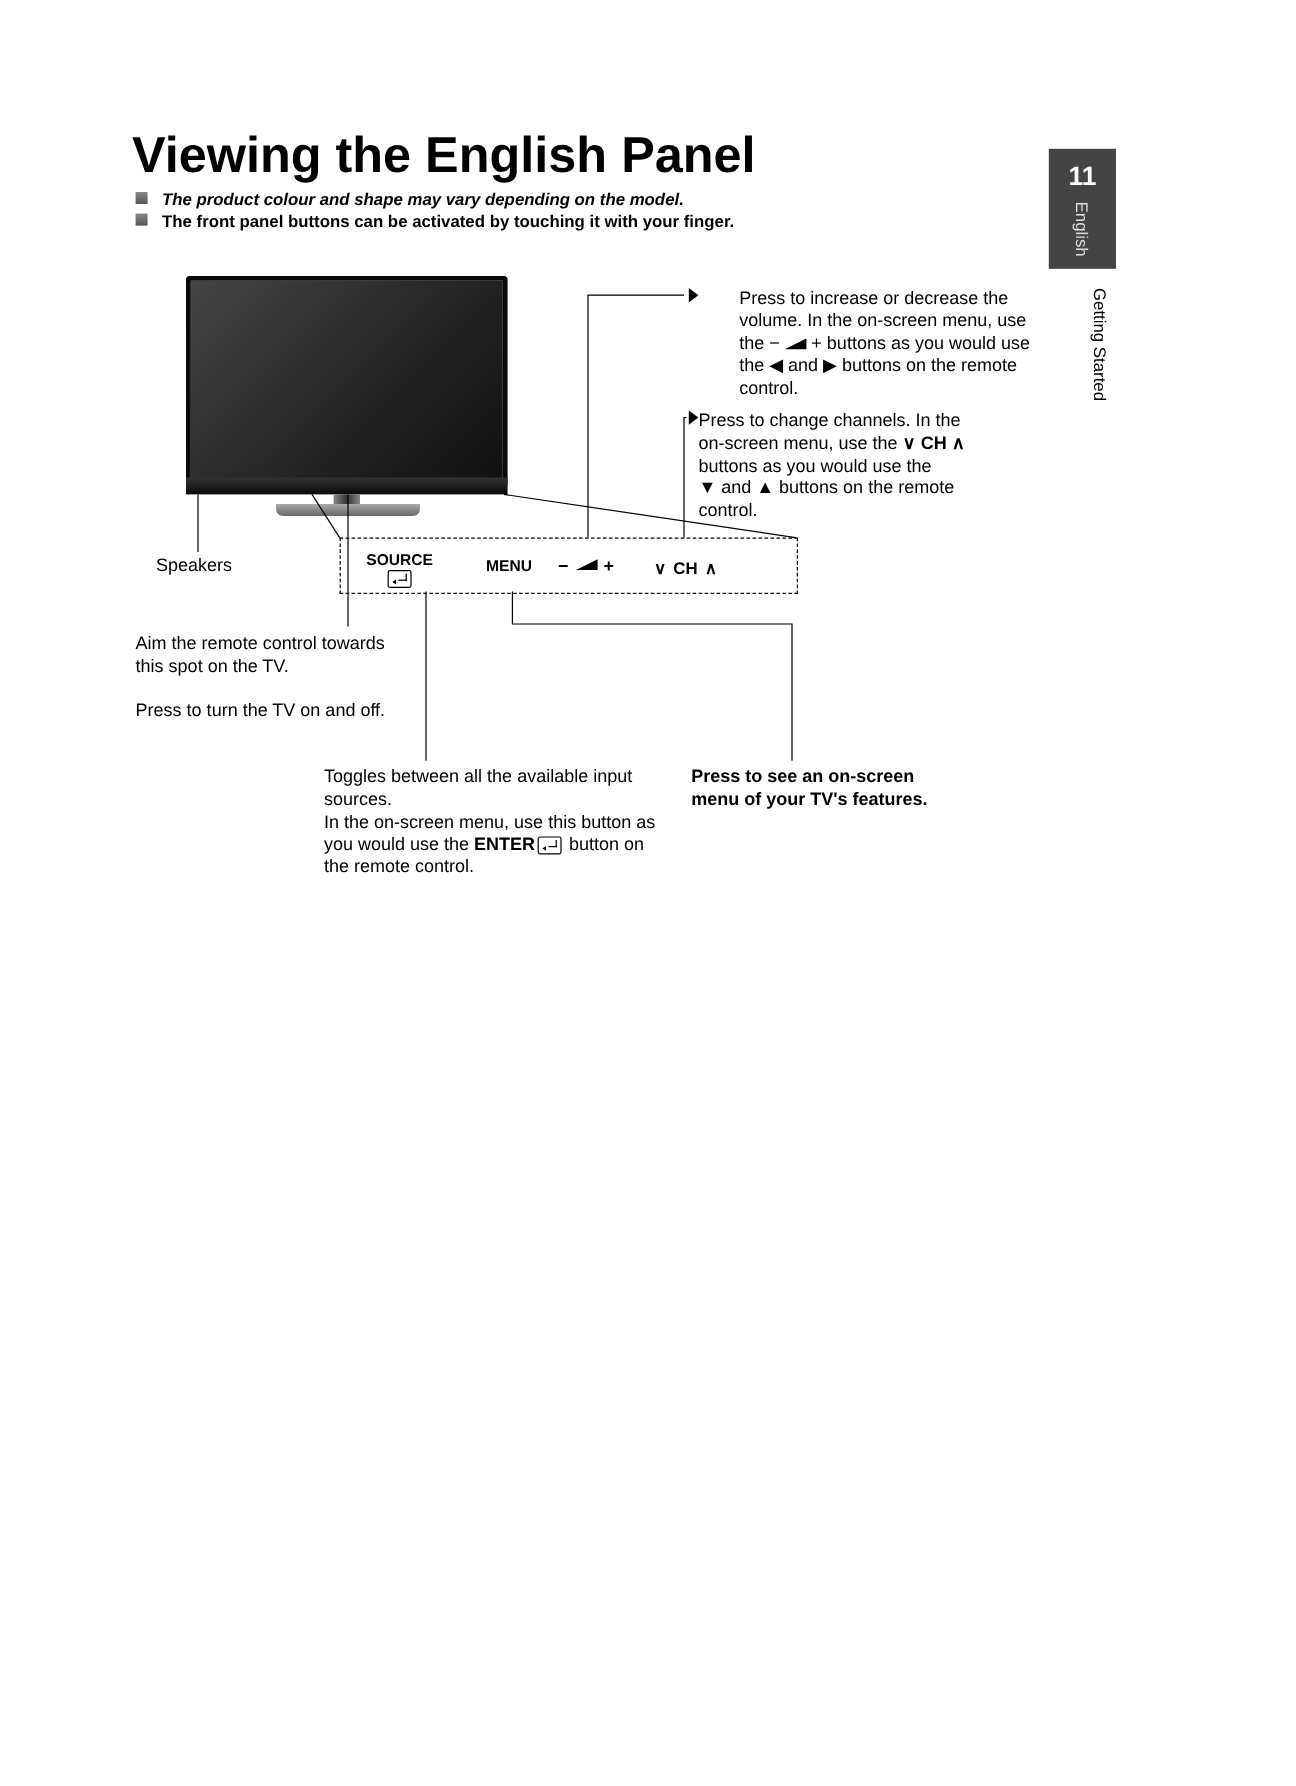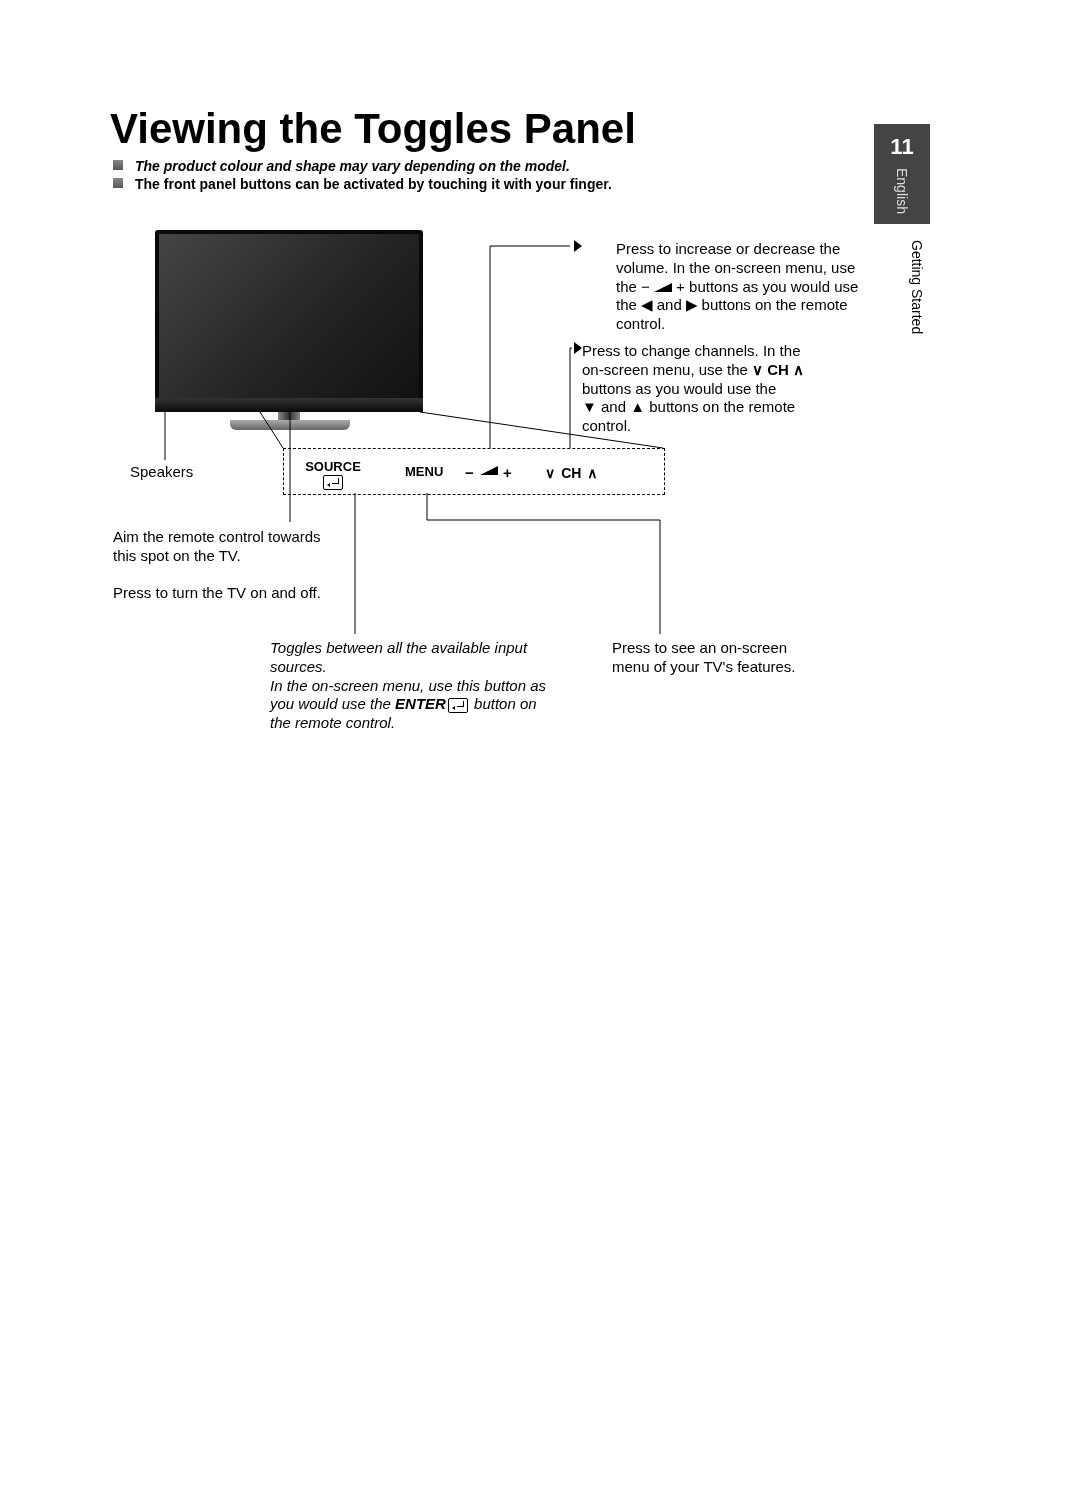--- a/index.html
+++ b/index.html
@@ -162,21 +162,21 @@
     border-top:2.5px solid transparent;
     border-bottom:2.5px solid transparent;
     border-right:3px solid #000;
   }
 </style>
 </head>
 <body>
 
 <div class="page">
 
-  <div class="title">Viewing the Toggles Panel</div>
+  <div class="title">Viewing the English Panel</div>
 
   <div class="note" style="top:158px;font-style:italic;">
     <span class="bullet"></span>
     <span>The product colour and shape may vary depending on the model.</span>
   </div>
   <div class="note" style="top:176px;">
     <span class="bullet"></span>
     <span>The front panel buttons can be activated by touching it with your finger.</span>
   </div>
 
@@ -224,29 +224,29 @@
   </div>
 
   <div class="desc" style="left:130px; top:463px;">Speakers</div>
 
   <div class="desc" style="left:113px; top:528px; width:250px;">
     <span>Aim the remote control towards</span><br>
     <span>this spot on the TV.</span><br><br>
     <span>Press to turn the TV on and off.</span>
   </div>
 
-  <div class="desc" style="left:270px; top:639px; width:320px;font-style:italic;">
+  <div class="desc" style="left:270px; top:639px; width:320px;">
     <span>Toggles between all the available input</span><br>
     <span>sources.</span><br>
     <span>In the on-screen menu, use this button as</span><br>
     <span>you would use the </span><b>ENTER</b><span class="enter-icon"></span><span> button on</span><br>
     <span>the remote control.</span>
   </div>
 
-  <div class="desc" style="left:612px; top:639px; width:220px;">
+  <div class="desc" style="left:576px; top:639px; width:220px;font-weight:bold;">
     <span>Press to see an on-screen</span><br>
     <span>menu of your TV's features.</span>
   </div>
 
   <svg class="lines">
 
     <line x1="260" y1="412" x2="283" y2="448" stroke="#000" stroke-width="1"></line>
     <line x1="420" y1="412" x2="663" y2="448" stroke="#000" stroke-width="1"></line>
 
     <path d="M 490 448 L 490 246 L 570 246" fill="none" stroke="#000" stroke-width="1"></path>

